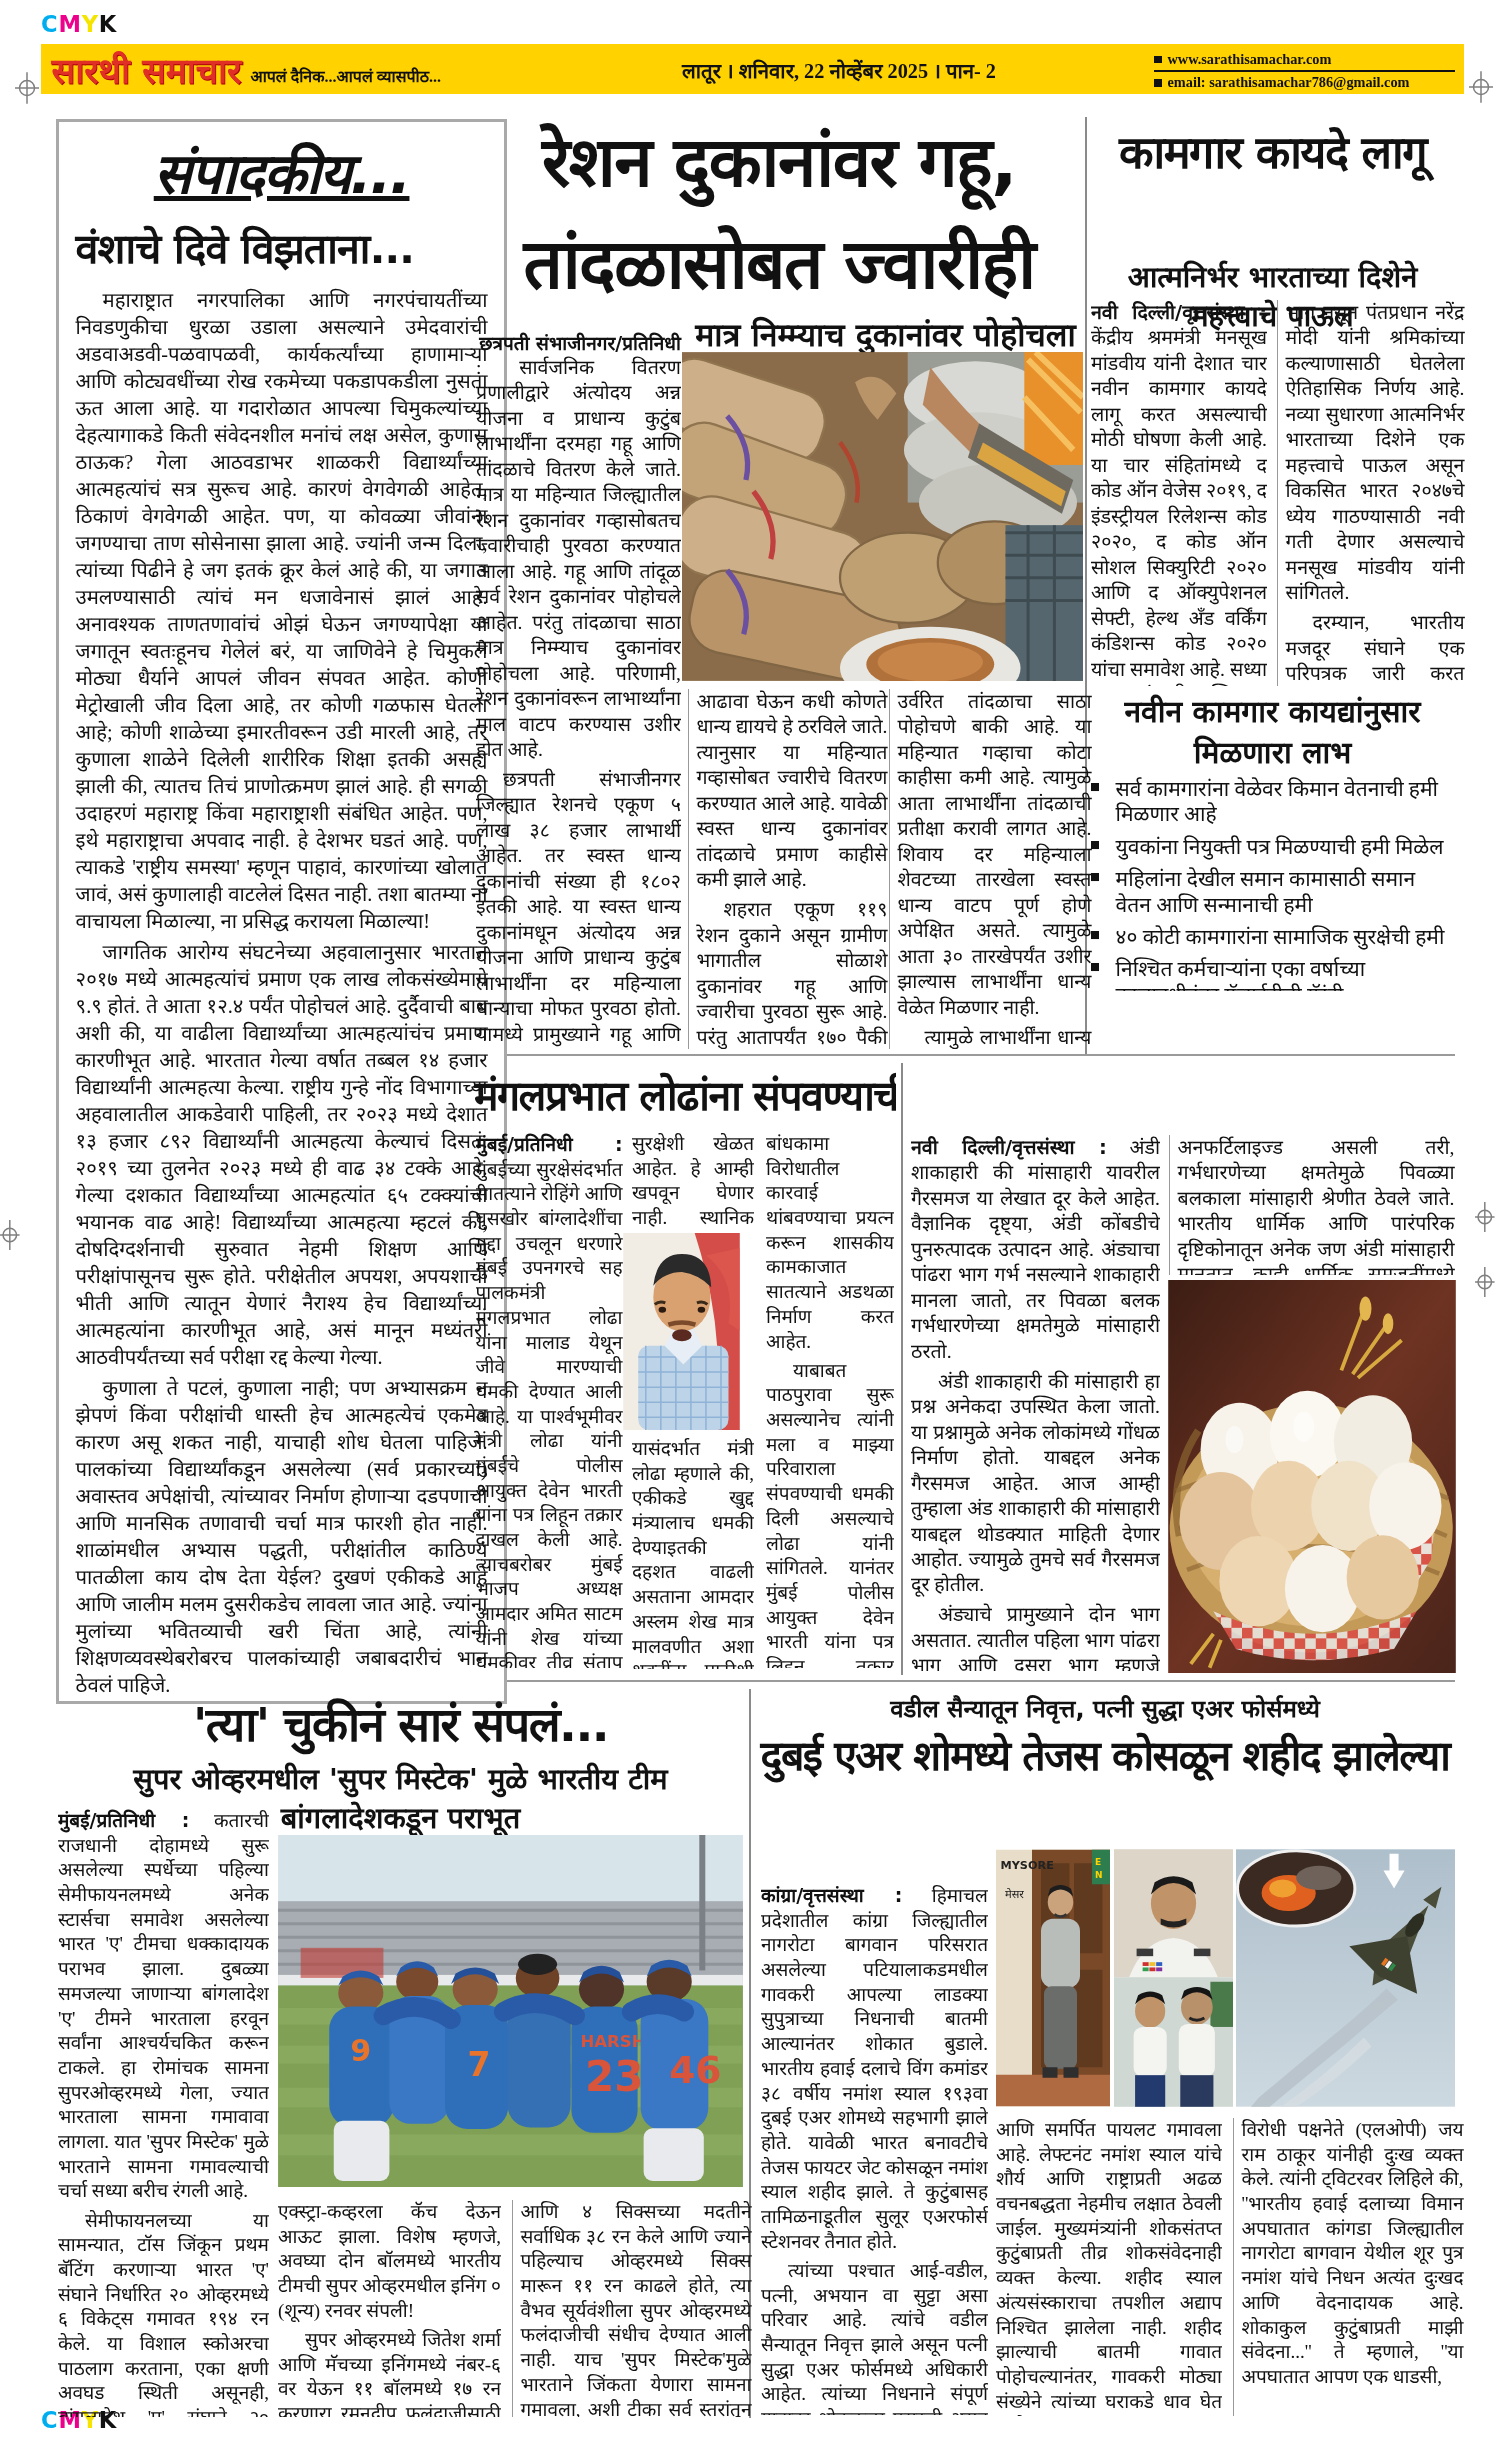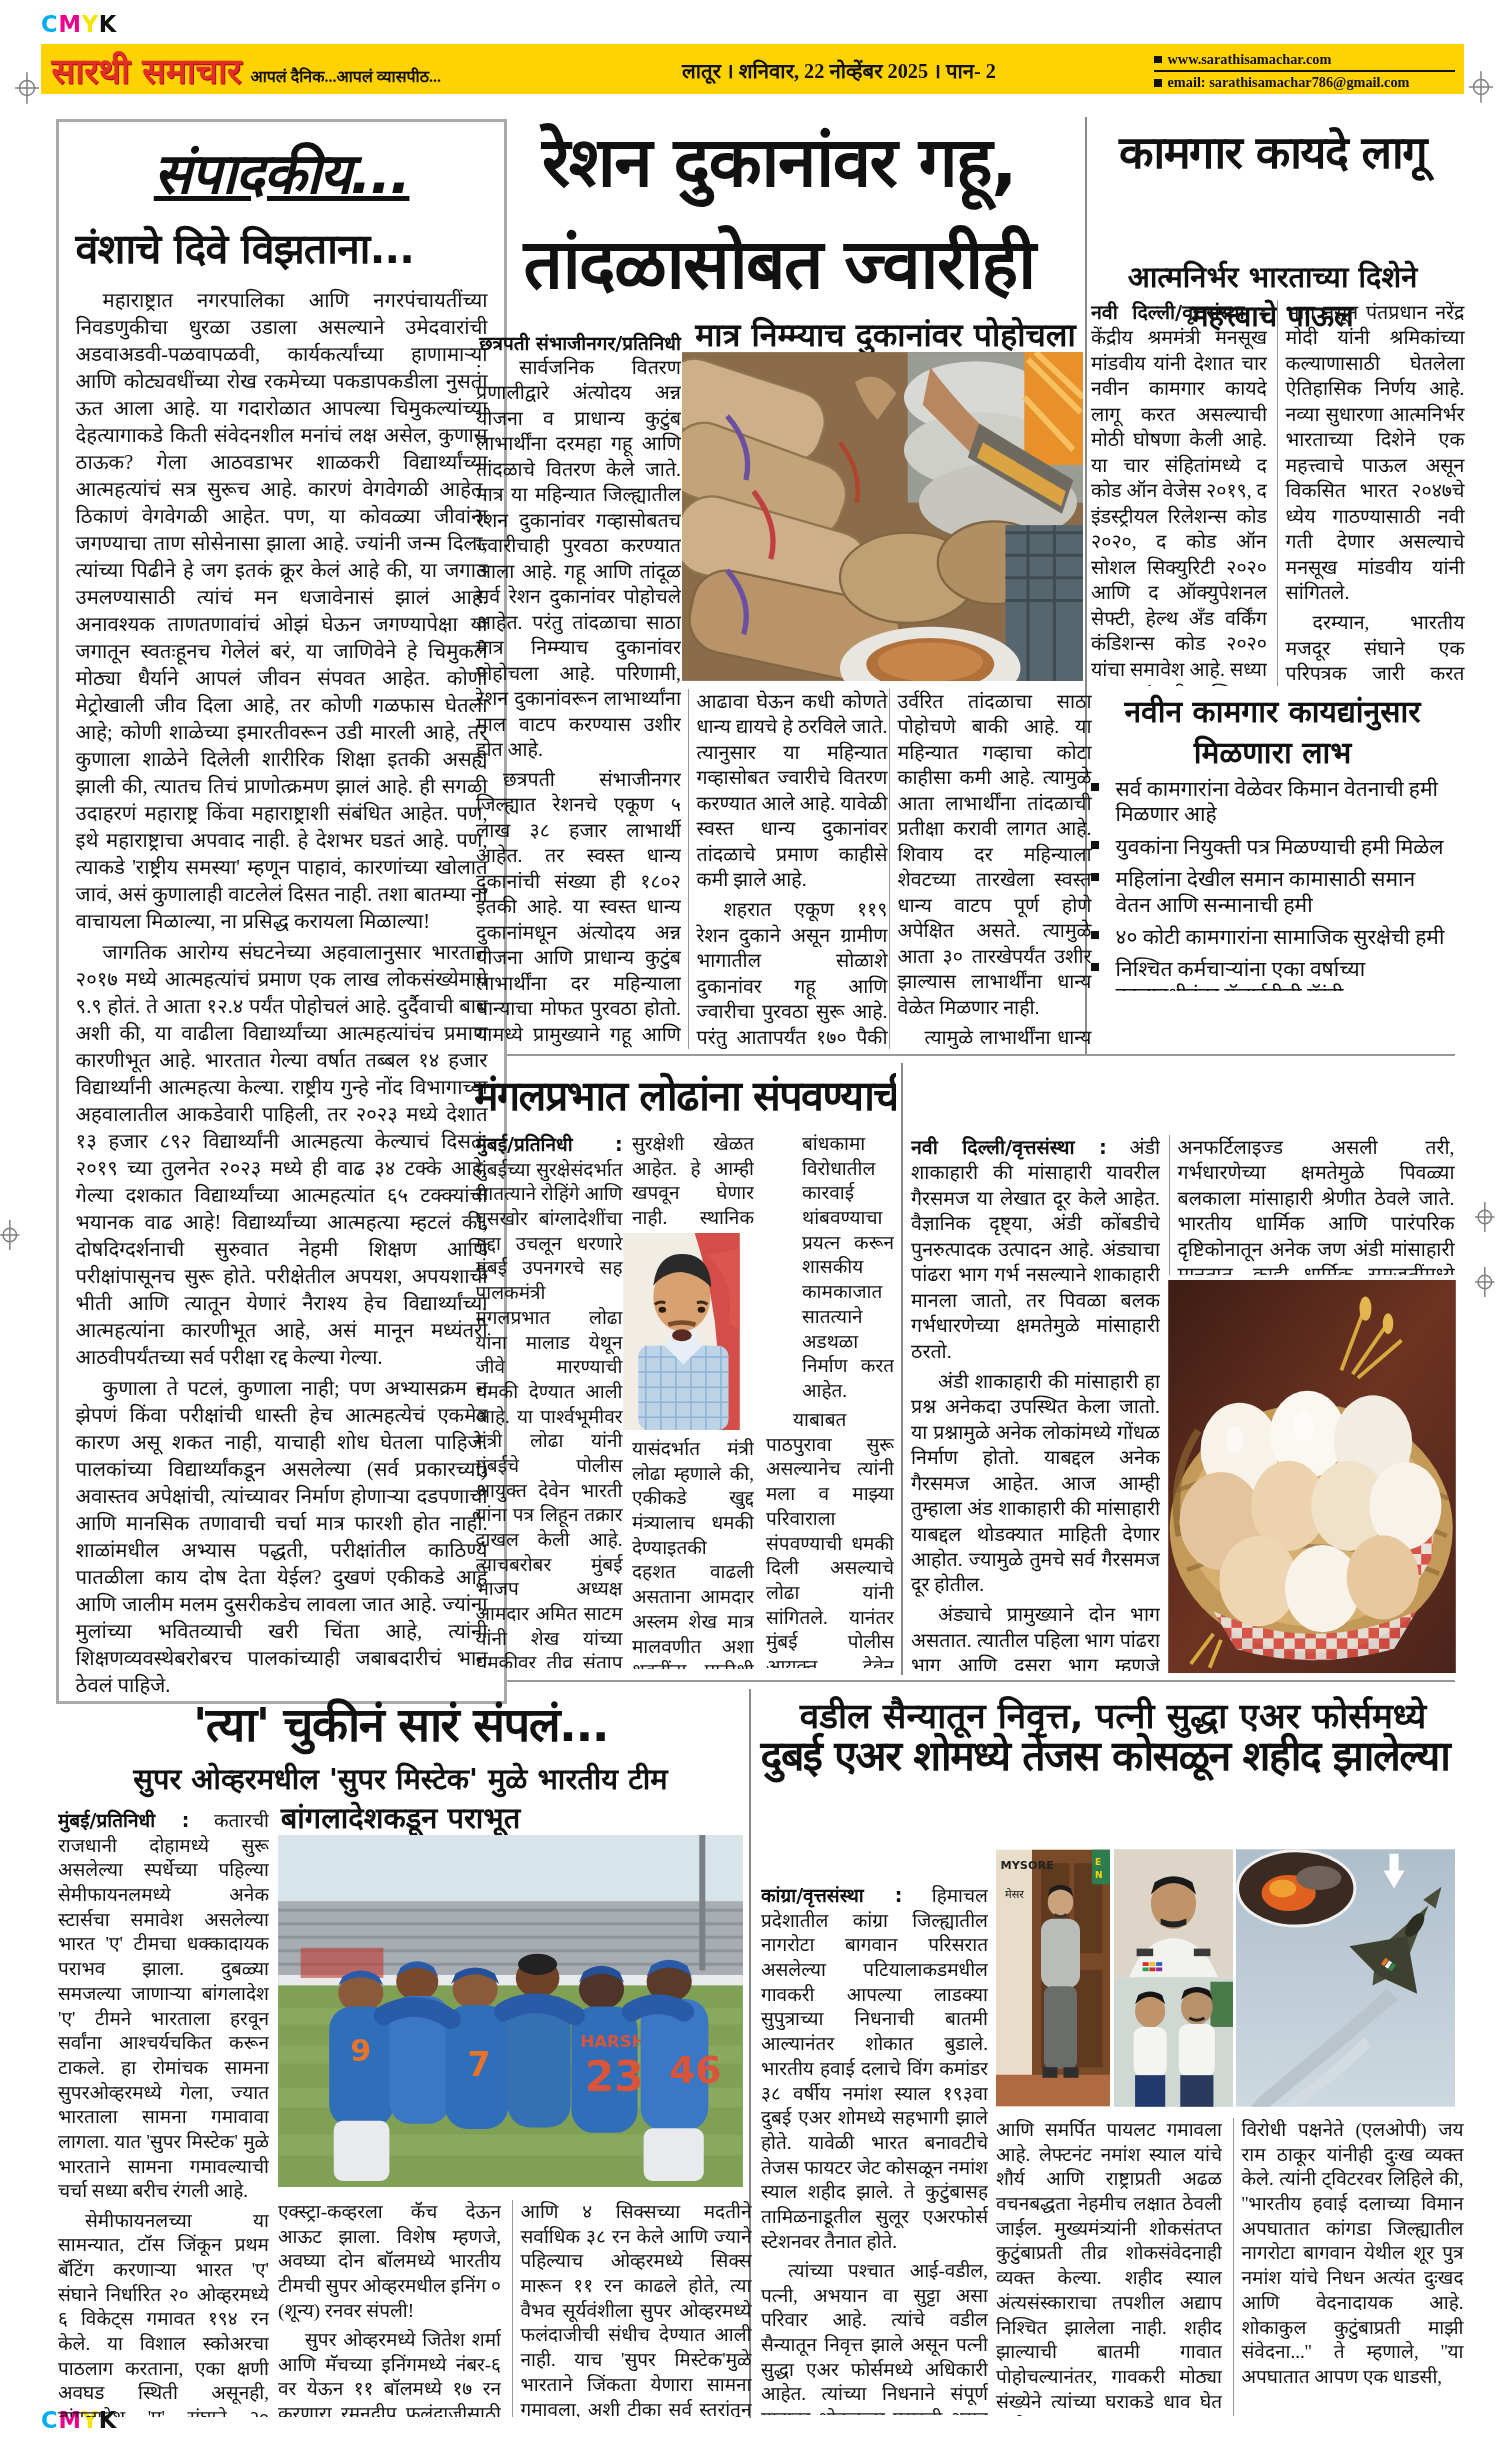--- a/index.html
+++ b/index.html
@@ -205,21 +205,21 @@
       <path d="M42 95 Q48 90 56 93 M98 93 Q106 90 112 95" stroke="#3a2a1a" stroke-width="4" fill="none"></path>
       <ellipse cx="52" cy="102" rx="5" ry="4" fill="#2a1a10"></ellipse>
       <ellipse cx="104" cy="102" rx="5" ry="4" fill="#2a1a10"></ellipse>
       <path d="M60 122 Q78 116 96 122" stroke="#7a4a2a" stroke-width="6" fill="none"></path>
       <ellipse cx="78" cy="136" rx="13" ry="8" fill="#5a2a20"></ellipse>
     </svg>
     <div class="colbox" style="position:absolute;left:158px;top:377px;width:122px;height:232px;">
       <p class="b noind" style="font-size:19px;">यासंदर्भात मंत्री लोढा म्हणाले की, एकीकडे खुद्द मंत्र्यालाच धमकी देण्याइतकी दहशत वाढली असताना आमदार अस्लम शेख मात्र मालवणीत अशा शक्तींना पाठीशी घालत असल्याचा आरोपही त्यांनी केला.</p>
     </div>
     <div class="colbox" style="position:absolute;left:292px;top:72px;width:128px;height:536px;">
-      <p class="b noind" style="font-size:19px;margin-left:36px;">बांधकामा विरोधातील कारवाई थांबवण्याचा प्रयत्न करून शासकीय कामकाजात सातत्याने अडथळा निर्माण करत आहेत.</p>
+      <p class="b noind" style="font-size:19px;">बांधकामा विरोधातील कारवाई थांबवण्याचा प्रयत्न करून शासकीय कामकाजात सातत्याने अडथळा निर्माण करत आहेत.</p>
       <p class="b" style="font-size:19px;">याबाबत पाठपुरावा सुरू असल्यानेच त्यांनी मला व माझ्या परिवाराला संपवण्याची धमकी दिली असल्याचे लोढा यांनी सांगितले. यानंतर मुंबई पोलीस आयुक्त देवेन भारती यांना पत्र लिहून तक्रार दाखल केली असल्याचे त्यांनी स्पष्ट केले.</p>
 
     </div>
   </div>
 
   <div class="abs" style="left:908px;top:1060px;width:548px;height:616px;">
     <div class="colbox" style="position:absolute;left:3px;top:75px;width:249px;height:536px;">
       <p class="b noind"><span class="lead">नवी दिल्ली/वृत्तसंस्था :</span> <span>अंडी शाकाहारी की मांसाहारी यावरील गैरसमज या लेखात दूर केले आहेत. वैज्ञानिक दृष्ट्या, अंडी कोंबडीचे पुनरुत्पादक उत्पादन आहे. अंड्याचा पांढरा भाग गर्भ नसल्याने शाकाहारी मानला जातो, तर पिवळा बलक गर्भधारणेच्या क्षमतेमुळे मांसाहारी ठरतो.</span></p>
       <p class="b">अंडी शाकाहारी की मांसाहारी हा प्रश्न अनेकदा उपस्थित केला जातो. या प्रश्नामुळे अनेक लोकांमध्ये गोंधळ निर्माण होतो. याबद्दल अनेक गैरसमज आहेत. आज आम्ही तुम्हाला अंड शाकाहारी की मांसाहारी याबद्दल थोडक्यात माहिती देणार आहोत. ज्यामुळे तुमचे सर्व गैरसमज दूर होतील.</p>
       <p class="b">अंड्याचे प्रामुख्याने दोन भाग असतात. त्यातील पहिला भाग पांढरा भाग आणि दुसरा भाग म्हणजे पिवळा बलक असतो. या दोन्ही भागांचे वैशिष्ट्य भिन्न असते. शास्त्रीय दृष्ट्या अंडी हे कोंबडीचे पुनरुत्पादक उत्पादन असले तरी बाजारात मिळणारी बहुतांश अंडी ही अनफर्टिलाइज्ड म्हणजेच गर्भ नसलेली असतात.</p>
@@ -323,21 +323,21 @@
       <p class="b noind" style="font-size:19px;">एक्स्ट्रा-कव्हरला कॅच देऊन आऊट झाला. विशेष म्हणजे, अवघ्या दोन बॉलमध्ये भारतीय टीमची सुपर ओव्हरमधील इनिंग ० (शून्य) रनवर संपली!</p>
       <p class="b" style="font-size:19px;">सुपर ओव्हरमध्ये जितेश शर्मा आणि मॅचच्या इनिंगमध्ये नंबर-६ वर येऊन ११ बॉलमध्ये १७ रन करणारा रमनदीप फलंदाजीसाठी आले, तेव्हा सगळ्यांनाच आश्चर्याचा धक्का बसला. कॉमेंट्री बॉक्सपासून ते फॅन्सपर्यंत, सगळीकडे या निर्णयावर जोरदार चर्चा सुरू झाली.</p>
 
     </div>
     <div class="colbox colrule" style="position:absolute;left:454px;top:514px;width:231px;height:217px;">
       <p class="b noind" style="font-size:19px;">आणि ४ सिक्सच्या मदतीने सर्वाधिक ३८ रन केले आणि ज्याने पहिल्याच ओव्हरमध्ये सिक्स मारून ११ रन काढले होते, त्या वैभव सूर्यवंशीला सुपर ओव्हरमध्ये फलंदाजीची संधीच देण्यात आली नाही. याच 'सुपर मिस्टेक'मुळे भारताने जिंकता येणारा सामना गमावला, अशी टीका सर्व स्तरांतून होत आहे. वैभवला सुपर ओव्हरमध्ये न पाठवणे हीच भारतीय टीम मॅनेजमेंटची सर्वांत मोठी चूक ठरली, असे जाणकारांचे मत आहे.</p>
     </div>
   </div>
 
   <div class="abs" style="left:755px;top:1686px;width:700px;height:734px;">
-    <div class="subhead" style="position:absolute;left:8px;top:4.5px;width:700px;font-size:35px;">वडील सैन्यातून निवृत्त, पत्नी सुद्धा एअर फोर्समध्ये</div>
+    <div class="subhead" style="position:absolute;left:0;top:4.5px;width:700px;font-size:24px;">वडील सैन्यातून निवृत्त, पत्नी सुद्धा एअर फोर्समध्ये</div>
     <div class="h-huge" style="position:absolute;left:0;top:41px;width:700px;font-size:41px;line-height:1.42;">
       <div>दुबई एअर शोमध्ये तेजस कोसळून शहीद झालेल्या</div>
     </div>
     <div class="colbox" style="position:absolute;left:6px;top:197px;width:227px;height:532px;">
       <p class="b noind" style="font-size:19px;"><span class="lead">कांग्रा/वृत्तसंस्था :</span> <span>हिमाचल प्रदेशातील कांग्रा जिल्ह्यातील नागरोटा बागवान परिसरात असलेल्या पटियालाकडमधील गावकरी आपल्या लाडक्या सुपुत्राच्या निधनाची बातमी आल्यानंतर शोकात बुडाले. भारतीय हवाई दलाचे विंग कमांडर ३८ वर्षीय नमांश स्याल १९३वा दुबई एअर शोमध्ये सहभागी झाले होते. यावेळी भारत बनावटीचे तेजस फायटर जेट कोसळून नमांश स्याल शहीद झाले. ते कुटुंबासह तामिळनाडूतील सुलूर एअरफोर्स स्टेशनवर तैनात होते.</span></p>
       <p class="b" style="font-size:19px;">त्यांच्या पश्चात आई-वडील, पत्नी, अभयान वा सुट्टा असा परिवार आहे. त्यांचे वडील सैन्यातून निवृत्त झाले असून पत्नी सुद्धा एअर फोर्समध्ये अधिकारी आहेत. त्यांच्या निधनाने संपूर्ण गावावर शोककळा पसरली असून गावात सन्नाटा पसरला आहे. हिमाचल प्रदेशचे मुख्यमंत्री सुखविंदर सिंह सुक्खू यांनी म्हटले की, देशाने एक शूर, धडाडीचा</p>
     </div>
 
     <svg class="photo" style="position:absolute;left:241px;top:163px;" width="114" height="258" viewBox="0 0 152 342">
       <rect width="152" height="342" fill="#e8ddc8"></rect>

